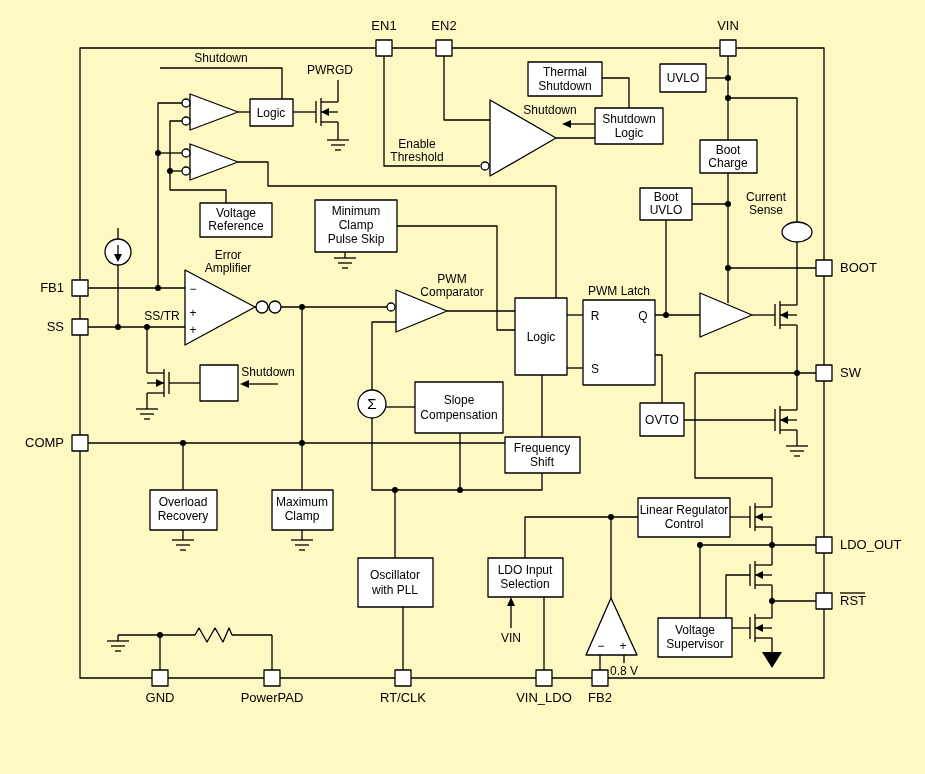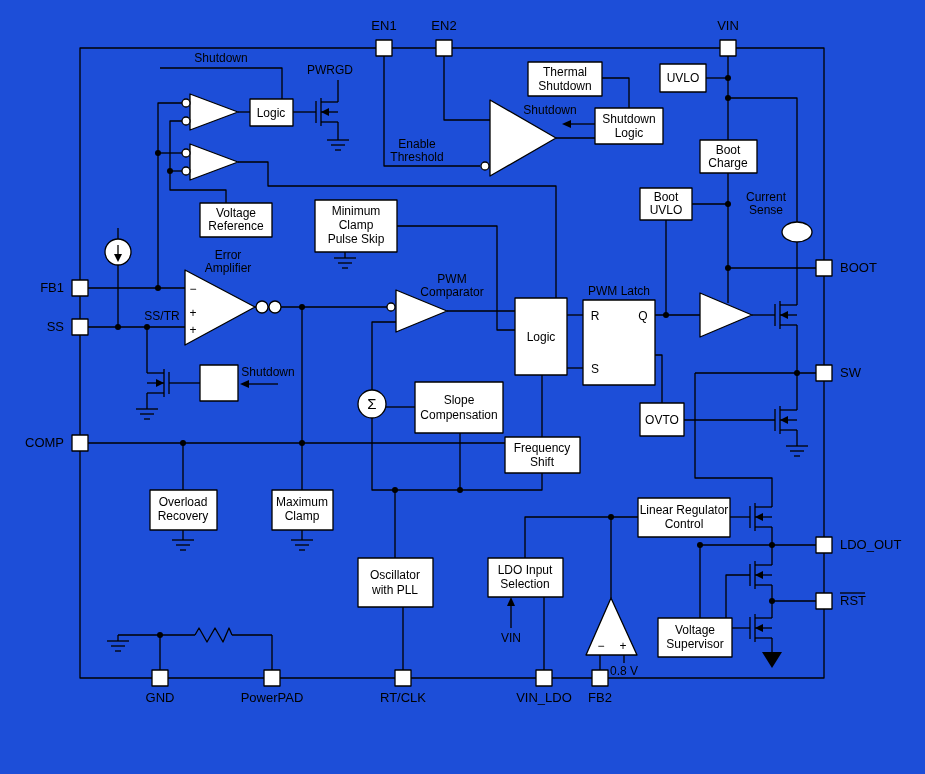--- a/index.html
+++ b/index.html
@@ -1,16 +1,16 @@
 <!DOCTYPE html>
 <html><head>
 <meta charset="utf-8">
 <style>
   html,body{margin:0;padding:0;background:#ffffff}
-  .stage{width:925px;height:774px;background:#1d4ed8;position:relative;overflow:hidden}
+  .stage{width:925px;height:774px;background:#fef9c3;position:relative;overflow:hidden}
   svg{font-family:"Liberation Sans","DejaVu Sans",sans-serif}
   svg line, svg polyline, svg path{stroke:#000;stroke-width:1.3;fill:none;stroke-linejoin:round}
   svg rect, svg circle, svg ellipse, svg polygon{stroke:#000;stroke-width:1.3;fill:#fff;stroke-linejoin:round}
   svg .nf{fill:none}
   svg .ah{fill:#000;stroke:none}
   svg circle.dot{fill:#000;stroke:none}
   svg text{stroke:none;fill:#000}
   .t12{font-size:12px}
   .t13{font-size:13px}
   .t15{font-size:15px}

